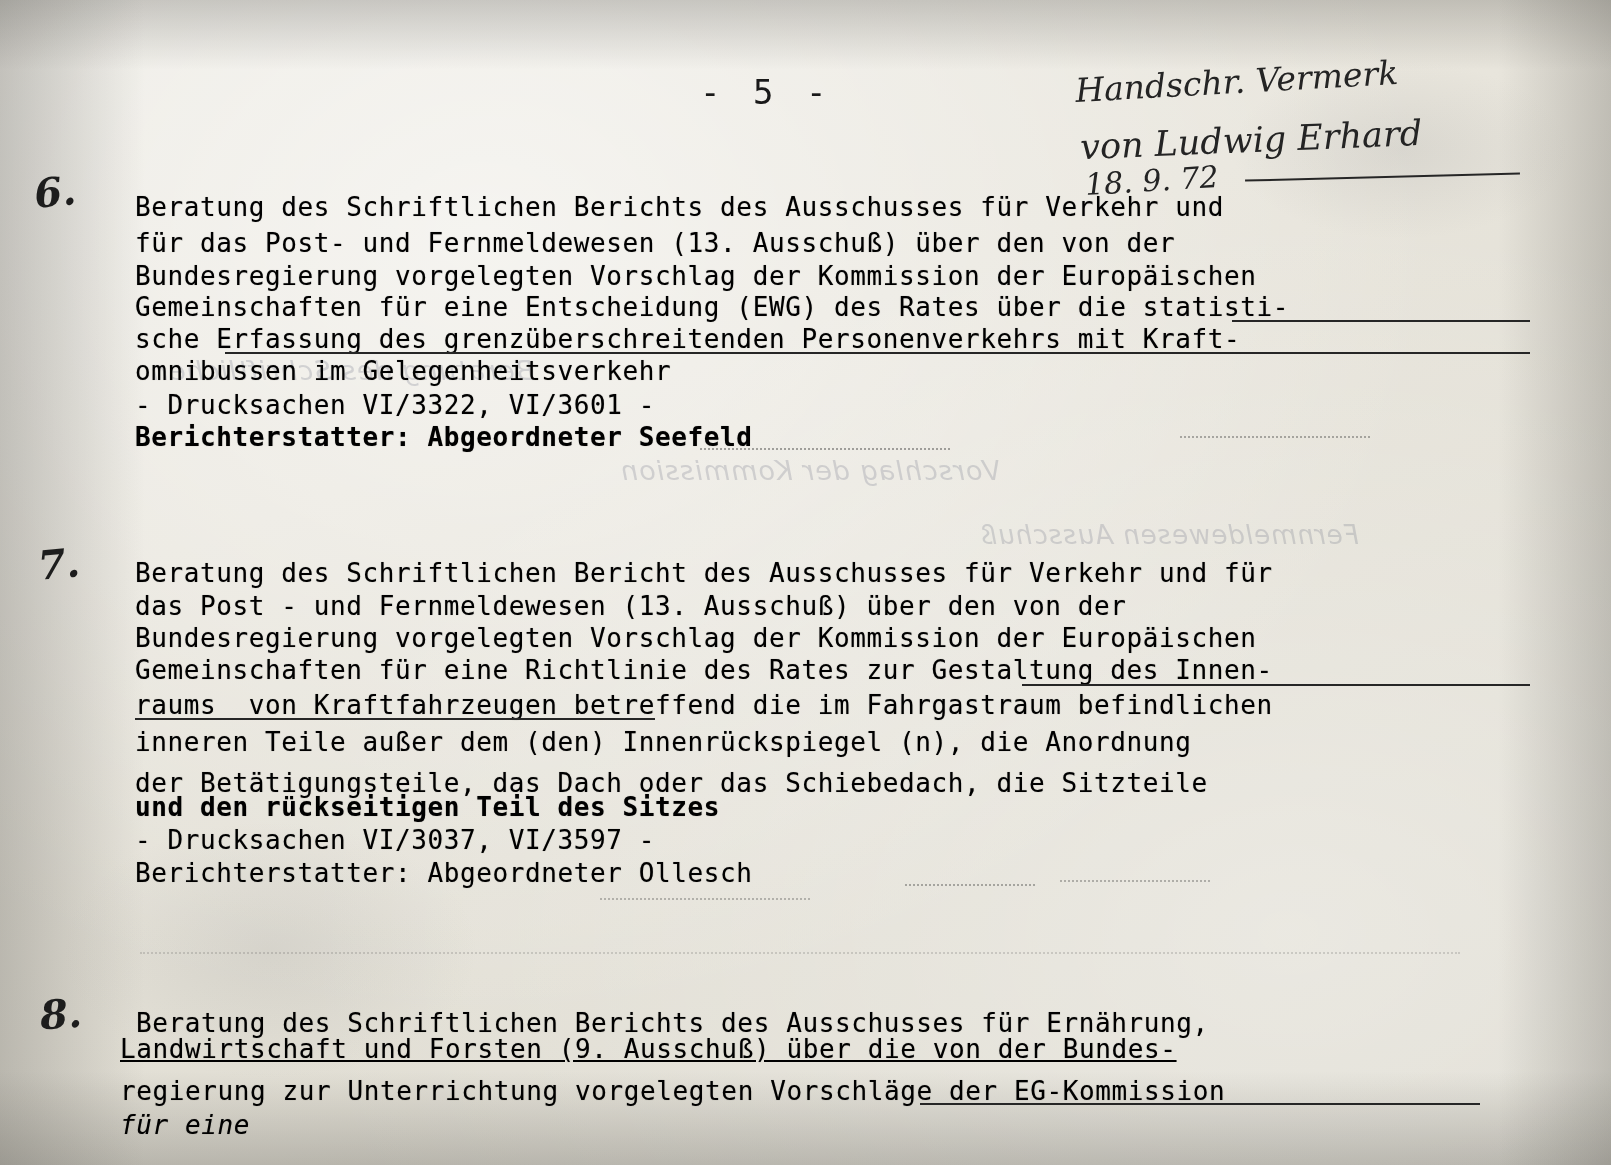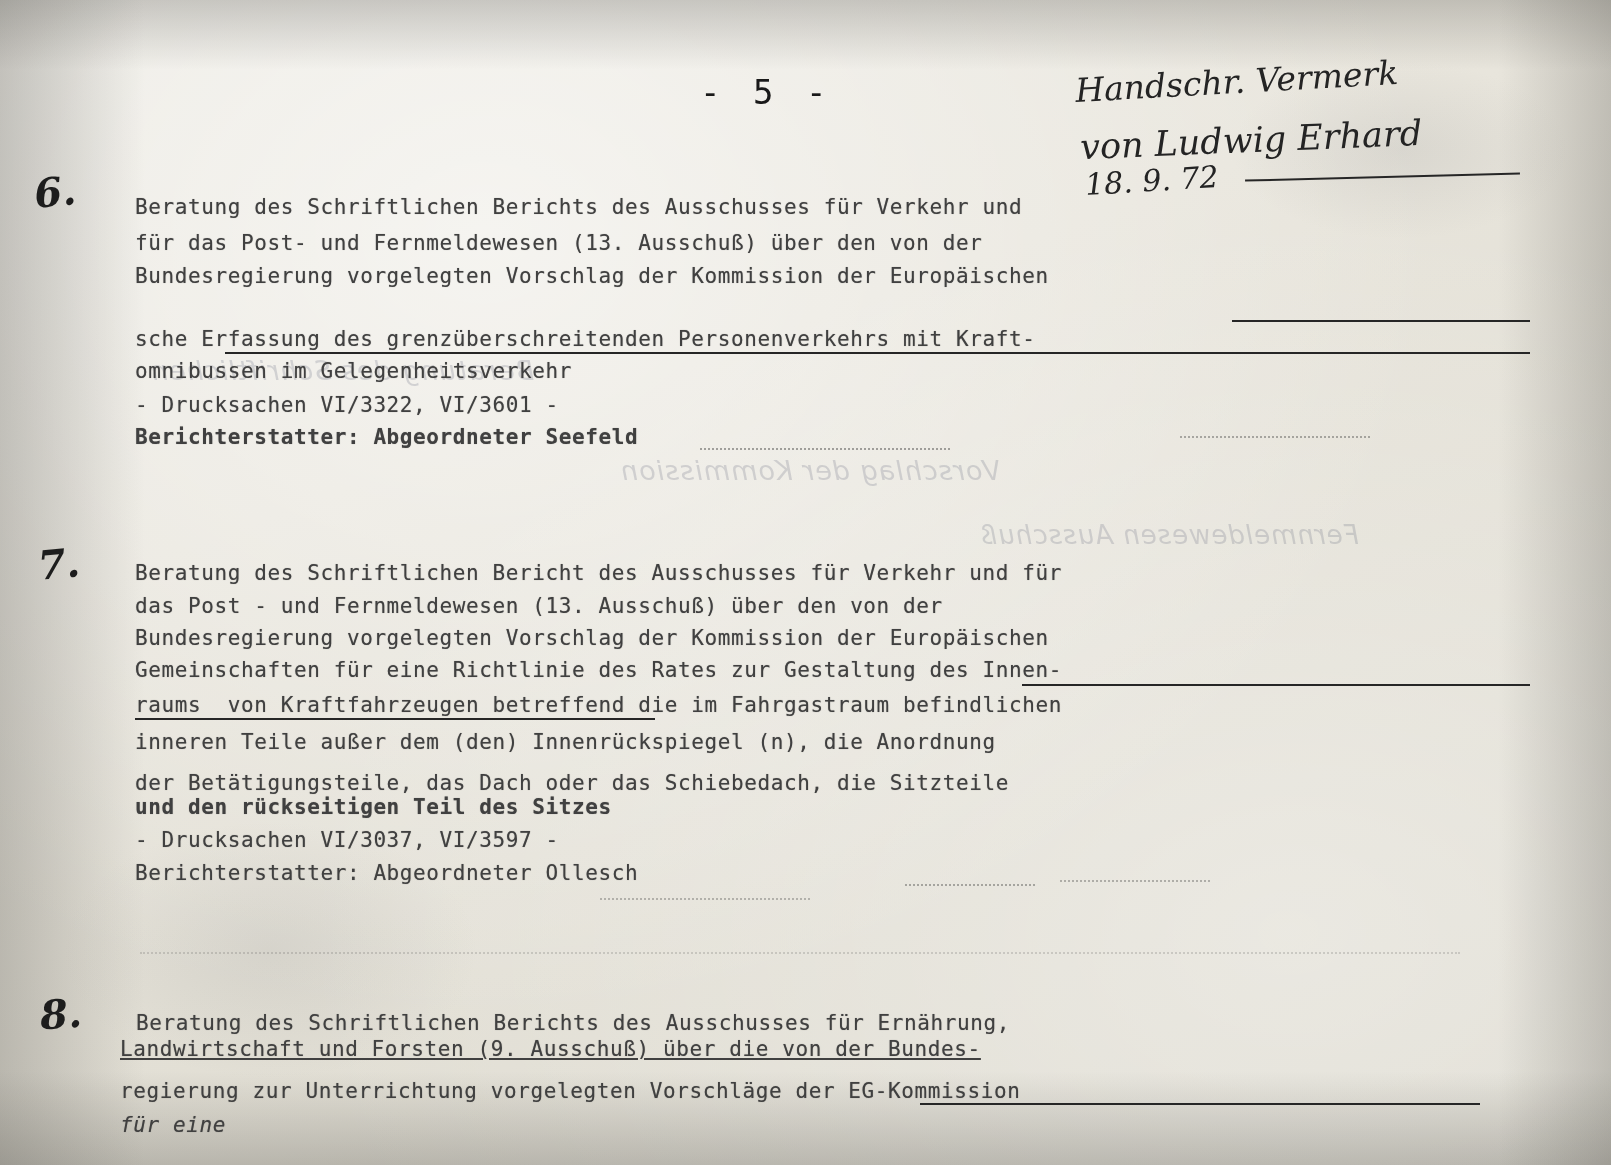--- a/index.html
+++ b/index.html
@@ -49,23 +49,23 @@
     transform: scaleX(-1);
     pointer-events: none;
     letter-spacing: 1px;
   }
   .content {
     position: absolute;
     inset: 0;
   }
   .typed {
     position: absolute;
-    color: #404040;
+    color: #000000;
     font-family: "DejaVu Sans Mono", monospace;
-    font-size: 21px;
+    font-size: 26px;
     line-height: 30.5px;
     letter-spacing: 0.6px;
     white-space: pre;
     text-shadow: 0 0 1px rgba(0,0,0,0.35);
   }
   .item-num {
     position: absolute;
     color: #1d1d1d;
     font-family: "DejaVu Serif", serif;
     font-size: 40px;
@@ -123,20 +123,21 @@
     <div class="hand" style="left:1075px; top:62px; font-size:33px; transform:rotate(-3.2deg);">Handschr. Vermerk</div>
     <div class="hand" style="left:1080px; top:120px; font-size:35px; transform:rotate(-2.4deg);">von Ludwig Erhard</div>
     <div class="hand" style="left:1085px; top:163px; font-size:30px; transform:rotate(-3.5deg);">18. 9. 72</div>
     <div class="uline" style="left:1245px; top:176px; width:275px; height:2px; transform:rotate(-1.5deg);"></div>
 
     <div class="item-num" style="left:34px; top:168px; transform:rotate(-6deg);">6.</div>
 
     <div class="typed" style="left:135px; top:192px;">Beratung des Schriftlichen Berichts des Ausschusses für Verkehr und</div>
     <div class="typed" style="left:135px; top:228px;">für das Post- und Fernmeldewesen (13. Ausschuß) über den von der</div>
     <div class="typed" style="left:135px; top:261px;">Bundesregierung vorgelegten Vorschlag der Kommission der Europäischen</div>
+    <div class="typed" style="left:135px; top:292px;">Gemeinschaften für eine Entscheidung (EWG) des Rates über die statisti-</div>
     <div class="typed" style="left:135px; top:324px;">sche Erfassung des grenzüberschreitenden Personenverkehrs mit Kraft-</div>
     <div class="typed" style="left:135px; top:356px;">omnibussen im Gelegenheitsverkehr</div>
     <div class="typed" style="left:135px; top:390px;">- Drucksachen VI/3322, VI/3601 -</div>
     <div class="typed" style="left:135px; top:422px;font-weight:bold;">Berichterstatter: Abgeordneter Seefeld</div>
 
     <div class="uline" style="left:1232px; top:320px; width:298px;"></div>
     <div class="uline" style="left:225px; top:352px; width:1305px;"></div>
 
     <div class="dotline" style="left:700px; top:448px; width:250px; border-top-color:rgba(40,40,40,0.40);"></div>
     <div class="dotline" style="left:1180px; top:436px; width:190px; border-top-color:rgba(40,40,40,0.35);"></div>

